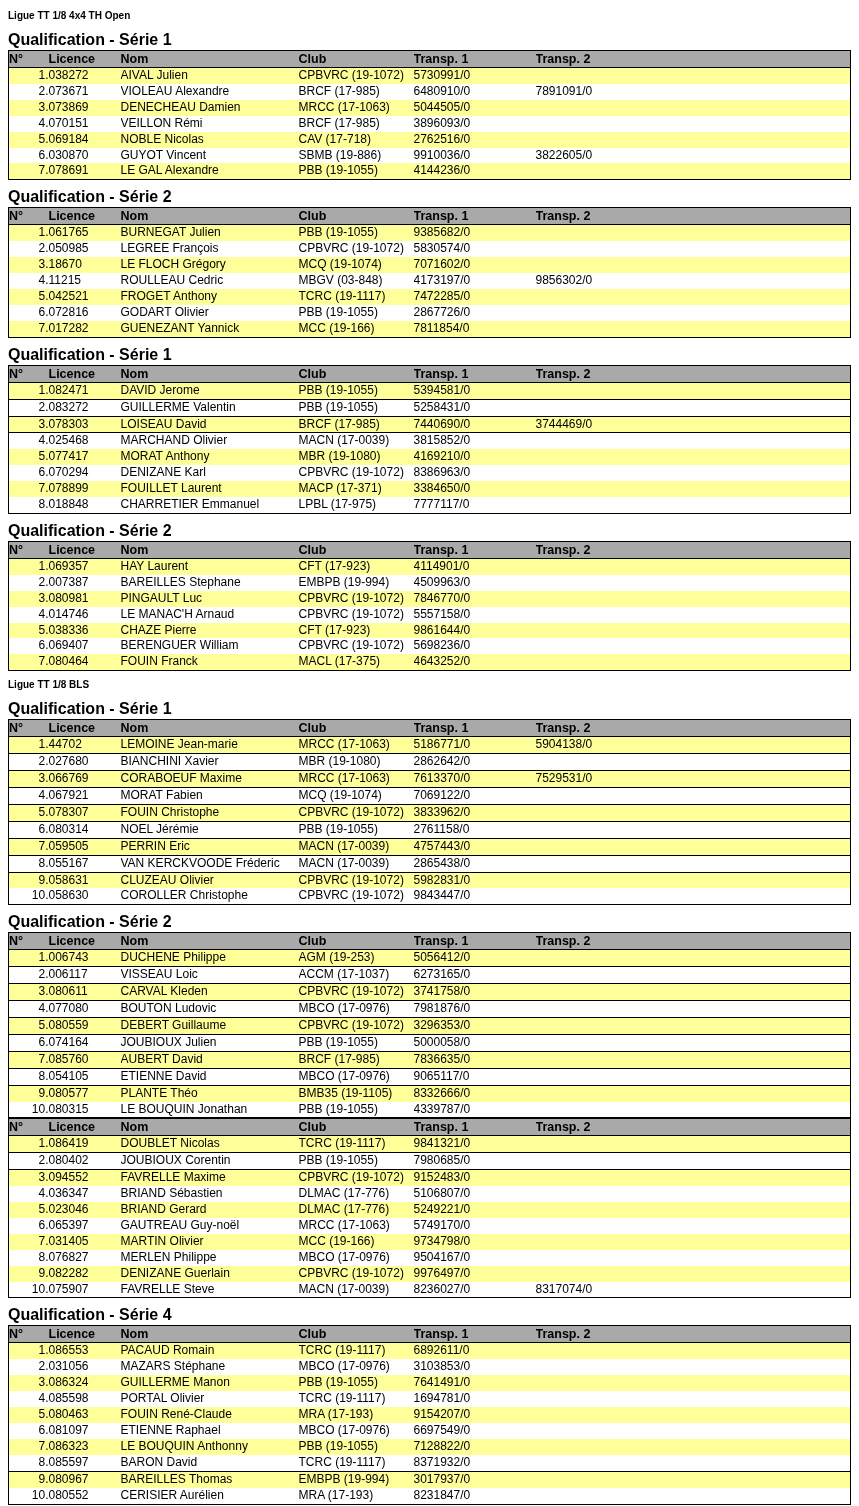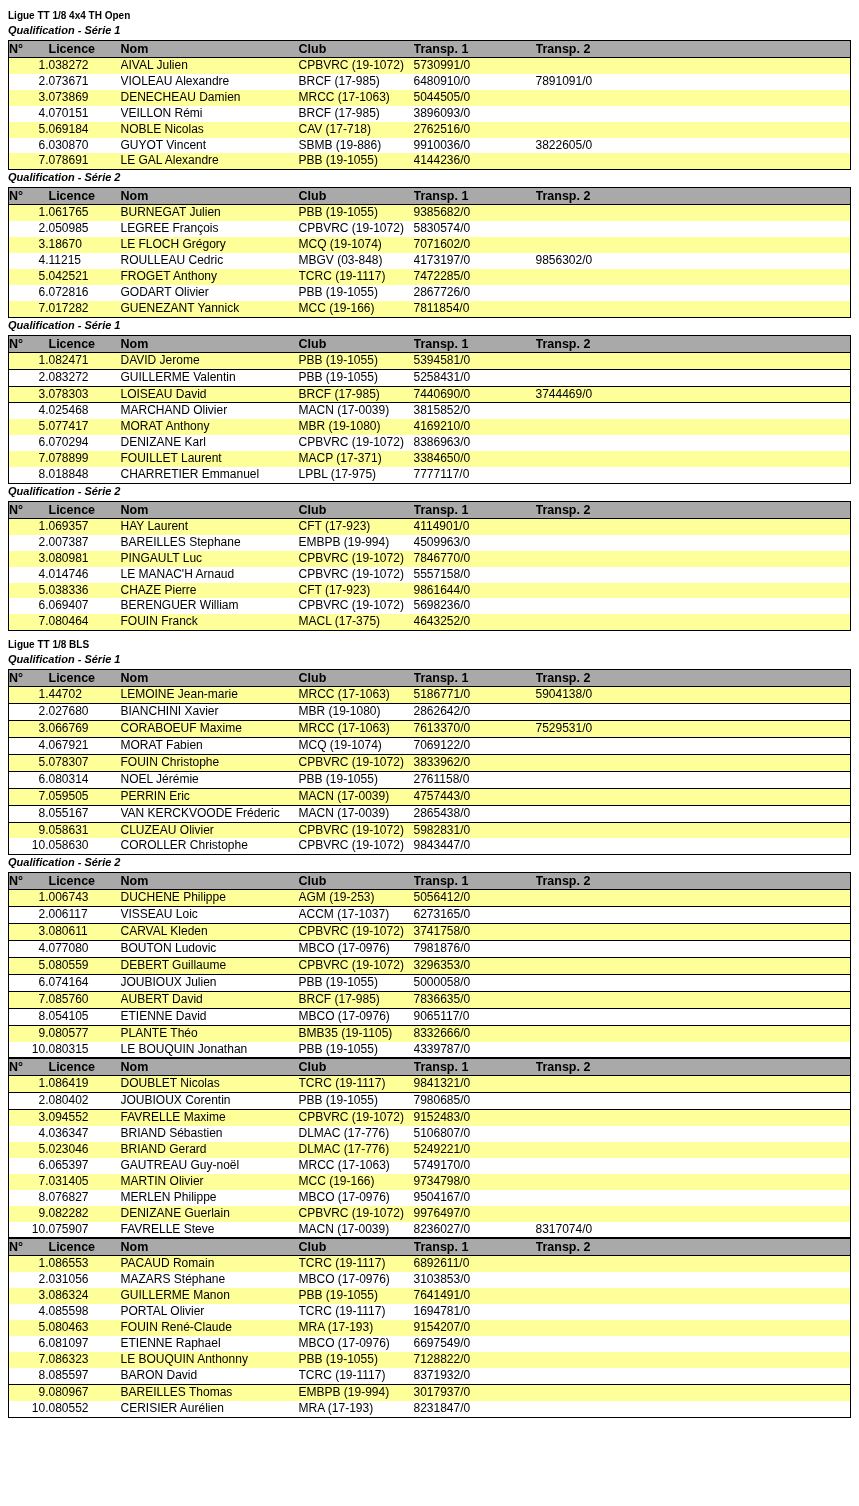--- a/index.html
+++ b/index.html
@@ -13,22 +13,22 @@
   }
   #content { padding: 9px 8px 0 8px; }
 
   .ligue-title {
     font-size: 10px; font-weight: bold;
     line-height: 14px; margin-top: 7px;
   }
   .ligue-title.first { margin-top: 0; }
 
   .serie-label {
-    font-size: 11px; font-weight: bold;
-    line-height: 14px; margin: 0 0 3px 0; font-style: italic;
+    font-size: 16px; font-weight: bold;
+    line-height: 14px; margin: 10px 0 3px 0;
   }
 
   table.qual {
     width: 843px;
     border-collapse: collapse;
     table-layout: fixed;
     border: 1.5px solid #000;
   }
   table.qual thead th {
     background: var(--header-bg, #a9a9a9);
@@ -688,20 +688,21 @@
         <tr class="white">
           <td class="c-n">10.</td>
           <td class="c-licence">075907</td>
           <td class="c-nom">FAVRELLE Steve</td>
           <td class="c-club">MACN (17-0039)</td>
           <td class="c-transp1">8236027/0</td>
           <td class="c-transp2">8317074/0</td>
         </tr>
       </tbody>
     </table>
+    <div class="serie-label">Qualification - Série 4</div>
     <table class="qual">
       <colgroup>
         <col style="width: 40px;">
         <col style="width: 72px;">
         <col style="width: 178px;">
         <col style="width: 115px;">
         <col style="width: 122px;">
         <col>
       </colgroup>
       <thead>

